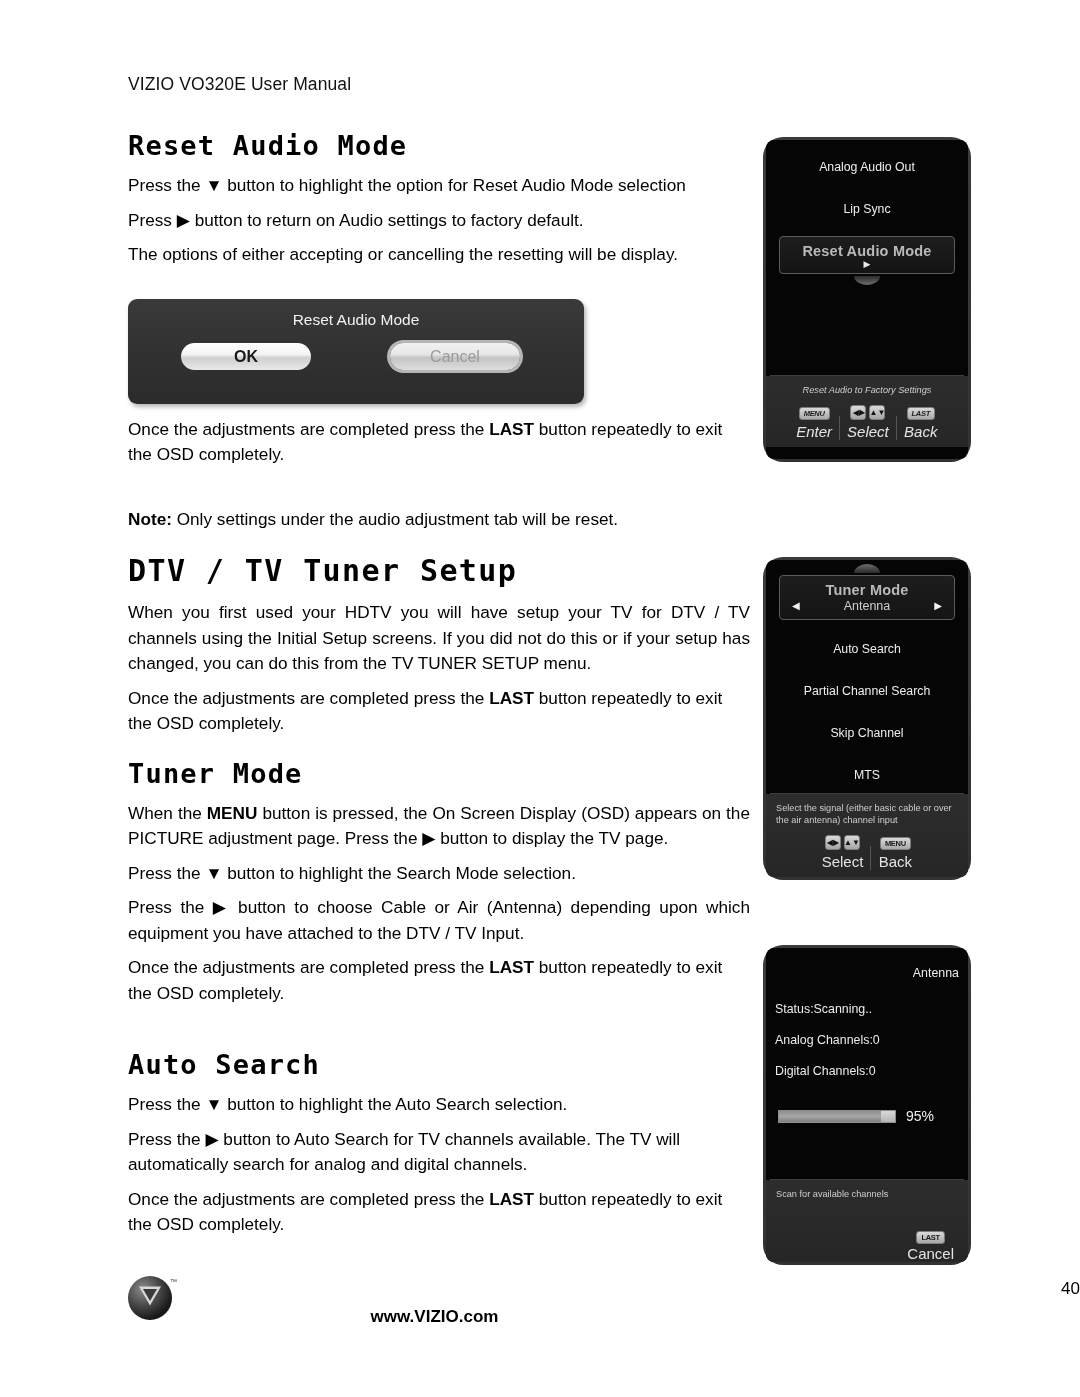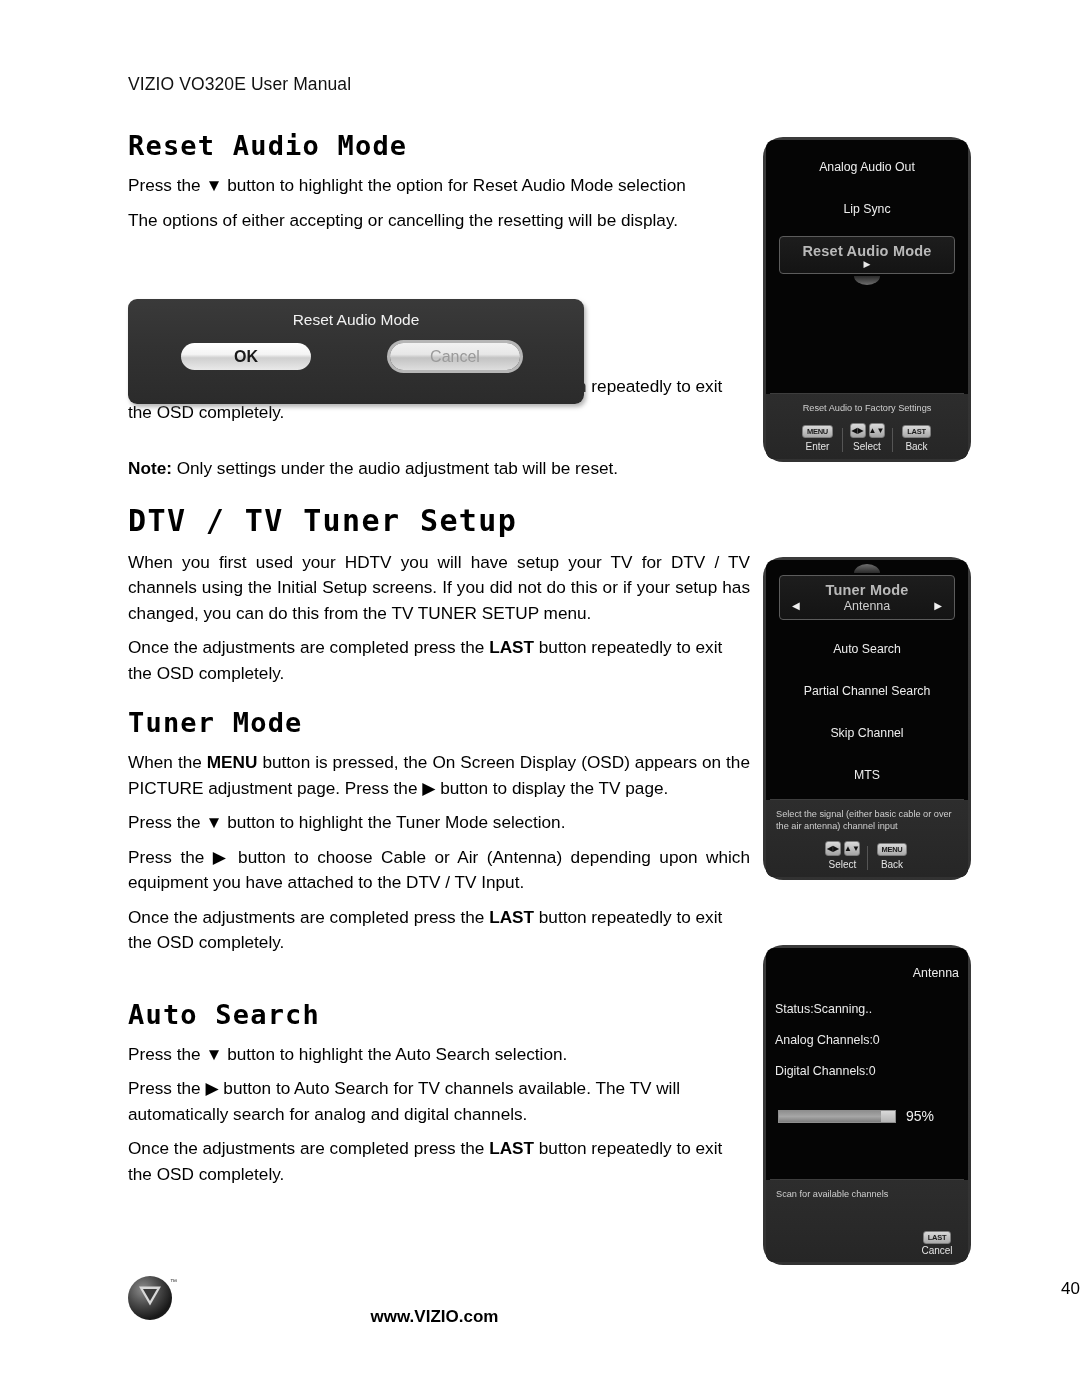--- a/index.html
+++ b/index.html
@@ -43,21 +43,21 @@
     color: #000;
     transform: scaleX(1.0);
     transform-origin: left center;
   }
   h2.section-title.big {
     font-size: 30px;
     letter-spacing: 1.4px;
   }
 
   p.body {
-    margin: 0 0 9px 0;
+    margin: 8px 0 9px 0;
     font-size: 17.2px;
     line-height: 25.5px;
     color: #000;
   }
   p.body.justify { text-align: justify; }
   p.body b { font-weight: bold; }
   .gap-s { height: 12px; }
   .gap-m { height: 22px; }
   .gap-l { height: 34px; }
 
@@ -185,21 +185,21 @@
     background: linear-gradient(180deg,#dadada 0%,#a5a5a5 100%);
     border: 1px solid #7d7d7d;
     border-radius: 3px;
     color: #111;
     font-size: 8px;
     line-height: 8px;
   }
   .legend-label {
     display: block;
     color: #e4e4e4;
-    font-size: 10px;
+    font-size: 15px;
     margin-top: 3px;
   }
 
   
   .osd-highlight {
     margin: 0 4px;
     border: 1px solid #5c5c5c;
     border-radius: 4px;
     background: linear-gradient(180deg,#1d1d1d 0%,#141414 100%);
     text-align: center;
@@ -339,20 +339,21 @@
 </head>
 <body>
 
 <div class="page-header">VIZIO VO320E User Manual</div>
 
 <div class="content-col">
 
   <h2 class="section-title">Reset Audio Mode</h2>
 
   <p class="body">Press the ▼ button to highlight the option for Reset Audio Mode selection</p>
+  <p class="body">Press ▶ button to return on Audio settings to factory default.</p>
   <p class="body">The options of either accepting or cancelling the resetting will be display.</p>
 
   <div style="height:132px"></div>
 
   <p class="body"><span>Once the adjustments are completed press the </span><b>LAST</b><span> button repeatedly to exit the OSD completely.</span></p>
 
   <div class="gap-m"></div>
 
   <p class="body"><b>Note:</b><span> Only settings under the audio adjustment tab will be reset.</span></p>
 
@@ -361,21 +362,21 @@
   <h2 class="section-title big">DTV / TV Tuner Setup</h2>
 
   <p class="body justify">When you first used your HDTV you will have setup your TV for DTV / TV channels using the Initial Setup screens.  If you did not do this or if your setup has changed, you can do this from the TV TUNER SETUP menu.</p>
   <p class="body"><span>Once the adjustments are completed press the </span><b>LAST</b><span> button repeatedly to exit the OSD completely.</span></p>
 
   <div class="gap-s"></div>
 
   <h2 class="section-title">Tuner Mode</h2>
 
   <p class="body justify"><span>When the </span><b>MENU</b><span> button is pressed, the On Screen Display (OSD) appears on the PICTURE adjustment page. Press the ▶ button to display the TV page.</span></p>
-  <p class="body">Press the ▼ button to highlight the Tuner Mode selection.</p>
+  <p class="body">Press the ▼ button to highlight the Search Mode selection.</p>
   <p class="body justify">Press the ▶ button to choose Cable or Air (Antenna) depending upon which equipment you have attached to the DTV / TV Input.</p>
   <p class="body"><span>Once the adjustments are completed press the </span><b>LAST</b><span> button repeatedly to exit the OSD completely.</span></p>
 
   <div class="gap-l"></div>
 
   <h2 class="section-title">Auto Search</h2>
 
   <p class="body">Press the ▼ button to highlight the Auto Search selection.</p>
   <p class="body">Press the ▶ button to Auto Search for TV channels available. The TV will automatically search for analog and digital channels.</p>
   <p class="body"><span>Once the adjustments are completed press the </span><b>LAST</b><span> button repeatedly to exit the OSD completely.</span></p>
@@ -394,21 +395,21 @@
       <div class="osd-item" style="margin-bottom:28px;">Analog Audio Out</div>
       <div class="osd-item" style="margin-bottom:20px;">Lip Sync</div>
 
       <div class="osd-highlight">
         <div class="hl-title">Reset Audio Mode</div>
         <div class="arrow-down-small">▶</div>
       </div>
       <div class="chev down"></div>
     </div>
 
-    <div style="position:absolute; left:0; right:0; bottom:0;">
+    <div style="position:absolute; left:0; right:0; bottom:12px;font-style:italic;">
       <div class="osd-sep"></div>
       <div class="osd-footer">
         <div class="osd-help" style="text-align:center;">Reset Audio to Factory Settings</div>
         <div class="legend">
           <div class="legend-cell">
             <span class="key">MENU</span>
             <span class="legend-label">Enter</span>
           </div>
           <div class="legend-divider"></div>
           <div class="legend-cell">

